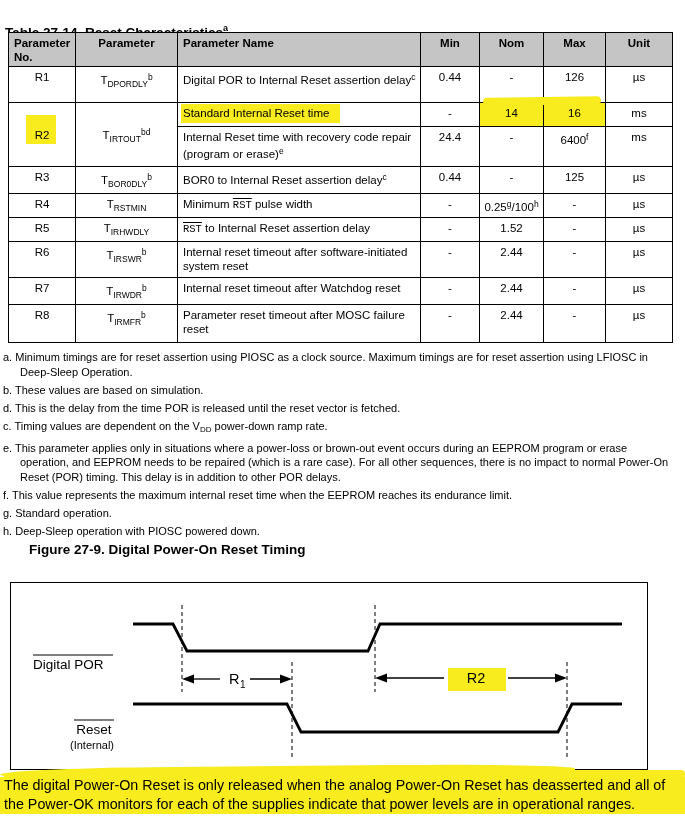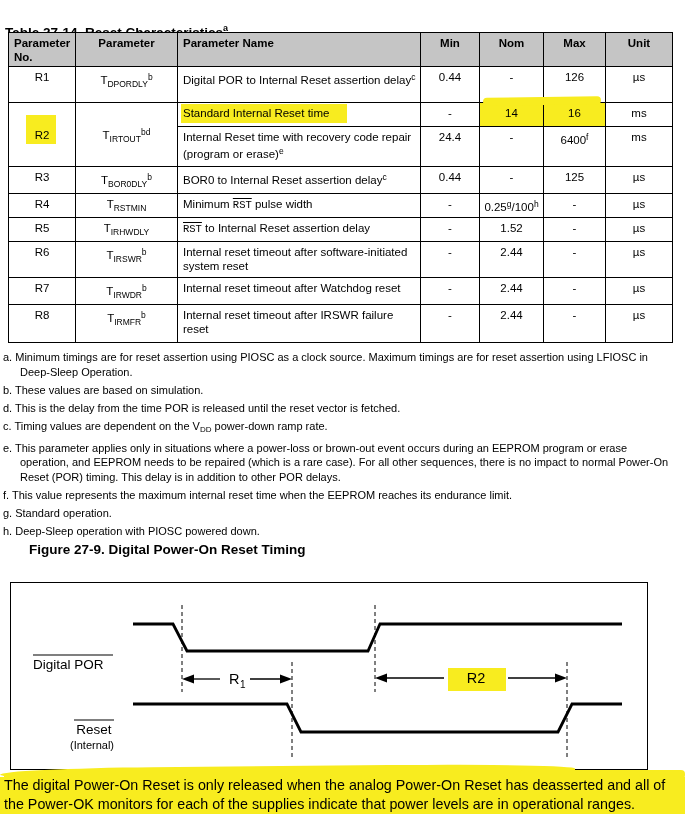--- a/index.html
+++ b/index.html
@@ -19,21 +19,21 @@
   .t th, .t td { border:1px solid #000; padding:3px 3px 2px 3px; vertical-align:top; line-height:14px; }
   .t th { background:#c5c5c5; font-weight:bold; text-align:center; }
   .t th.al { text-align:left; padding-left:5px; }
   .t td.name { text-align:left; padding-left:5px; padding-right:2px; }
   .t td.c { text-align:center;margin-left:37px; }
   .t td.mid { vertical-align:middle; }
   .t sub { font-size:8.5px; vertical-align:-3px; letter-spacing:0; }
   .t sup { font-size:8.5px; vertical-align:4px; }
   .ovl { text-decoration:overline; font-family:"Liberation Mono", monospace; font-size:10.5px; }
   
-  .hl-name { background:#f8ec1f; display:inline-block; padding:2px 18px 3px 2px; margin:-2px 0 -3px -2px; }
+  .hl-name { background:#f8ec1f; display:inline-block; padding:2px 11px 3px 2px; margin:-2px 0 -3px -2px; }
   .hl-cell { background:#f8ec1f; }
   .hl-r2 { position:relative; z-index:0; display:inline-block; }
   .hl-r2::before { content:""; position:absolute; left:-9px; right:-7px; top:-13px; bottom:-2px; background:#f8ec1f; z-index:-1; }
   .smear { position:absolute; background:#f8ec1f; border-radius:5px; }
   .smear-nommax { left:483px; top:97px; width:118px; height:8px; transform:rotate(-0.8deg); }
   
   .footnotes { position:absolute; left:3px; top:350px; width:669px; font-size:11px; }
   .fn { padding-left:17px; text-indent:-17px; line-height:14.6px; margin-bottom:3.4px; }
   .fn sub { font-size:8px; vertical-align:-2px; }
   
@@ -142,21 +142,21 @@
         <td class="c"><span>T</span><sub>IRWDR</sub><sup>b</sup></td>
         <td class="name">Internal reset timeout after Watchdog reset</td>
         <td class="c">-</td>
         <td class="c">2.44</td>
         <td class="c">-</td>
         <td class="c">µs</td>
       </tr>
       <tr style="height:38px">
         <td class="c">R8</td>
         <td class="c"><span>T</span><sub>IRMFR</sub><sup>b</sup></td>
-        <td class="name">Internal reset timeout after IRSWR failure reset</td>
+        <td class="name">Parameter reset timeout after MOSC failure reset</td>
         <td class="c">-</td>
         <td class="c">2.44</td>
         <td class="c">-</td>
         <td class="c">µs</td>
       </tr>
     </tbody>
   </table>
   <div class="smear smear-nommax"></div>
 
   <div class="footnotes">

